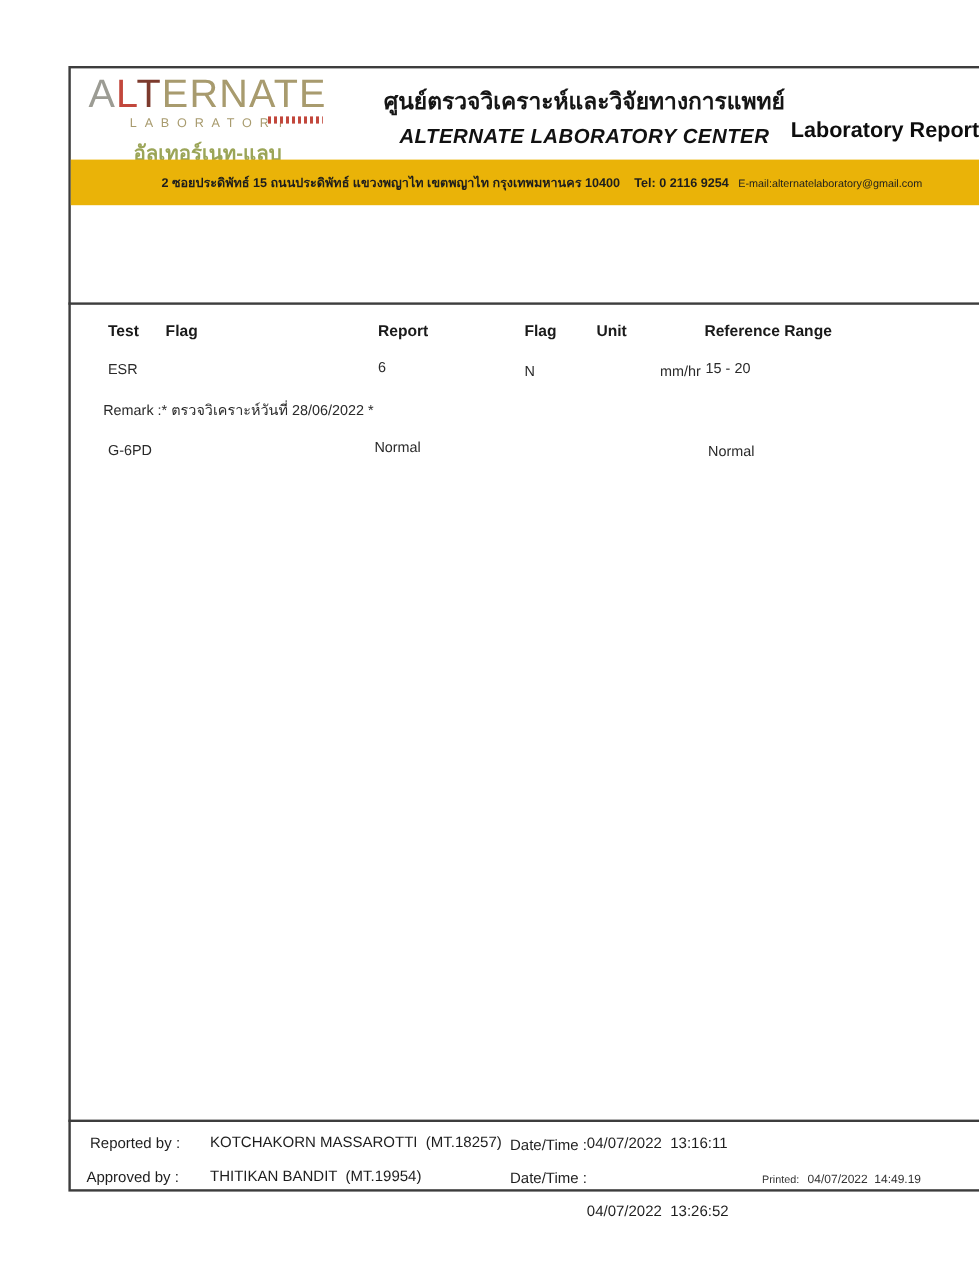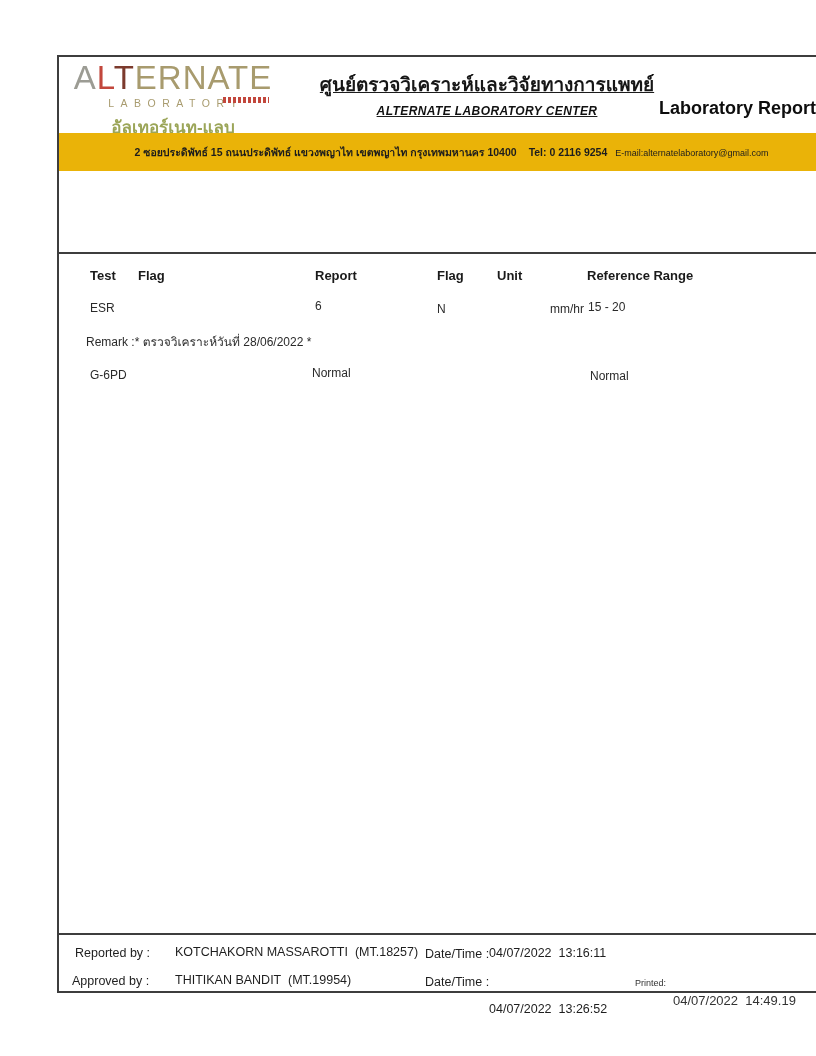--- a/index.html
+++ b/index.html
@@ -60,24 +60,23 @@
     font-size: 17px;
     font-weight: bold;
     color: #9ba558;
   }
   .title-block {
     position: absolute;
     left: 232px;
     top: 12px;
     width: 392px;
     text-align: center;
-    text-decoration: underline;
   }
   .title-thai { font-size: 19px; font-weight: bold; color: #161616; }
-  .title-en   { margin-top: 5px; font-size: 12px; font-weight: bold; font-style: italic; letter-spacing: 0.4px; color: #111; }
+  .title-en   { margin-top: 5px; font-size: 17px; font-weight: bold; font-style: italic; letter-spacing: 0.4px; color: #111; }
   .report-title {
     position: absolute;
     right: 28px;
     top: 41px;
     font-size: 18px;
     font-weight: bold;
     color: #0d0d0d;
   }
 
   
@@ -137,21 +136,21 @@
   .f-value { position: absolute; font-size: 12.5px; color: #1e1e1e; white-space: pre; }
   .fr1-label { left: 16px;  top: 889px; }
   .fr1-name  { left: 116px; top: 888px; }
   .fr1-dtl   { left: 366px; top: 890px; }
   .fr1-dtv   { left: 430px; top: 889px; }
   .fr2-label { left: 13px;  top: 917px; }
   .fr2-name  { left: 116px; top: 916px; }
   .fr2-dtl   { left: 366px; top: 918px; }
   .fr2-dtv   { left: 430px; top: 945px; }
   .f-printed-label { left: 576px; top: 921px; font-size: 9px; color: #333; }
-  .f-printed-value { left: 614px; top: 921px; font-size: 13px; color: #333; margin-top: 15px; }
+  .f-printed-value { left: 614px; top: 921px; font-size: 10px; color: #333; }
 </style>
 </head>
 <body>
 
 <div class="page">
   <div class="frame">
 
     <div class="logo-block">
       <div class="logo-word">
         <span class="lg-gray">A</span><span class="lg-red">L</span><span class="lg-maroon">T</span><span class="lg-olive">ERNATE</span>

